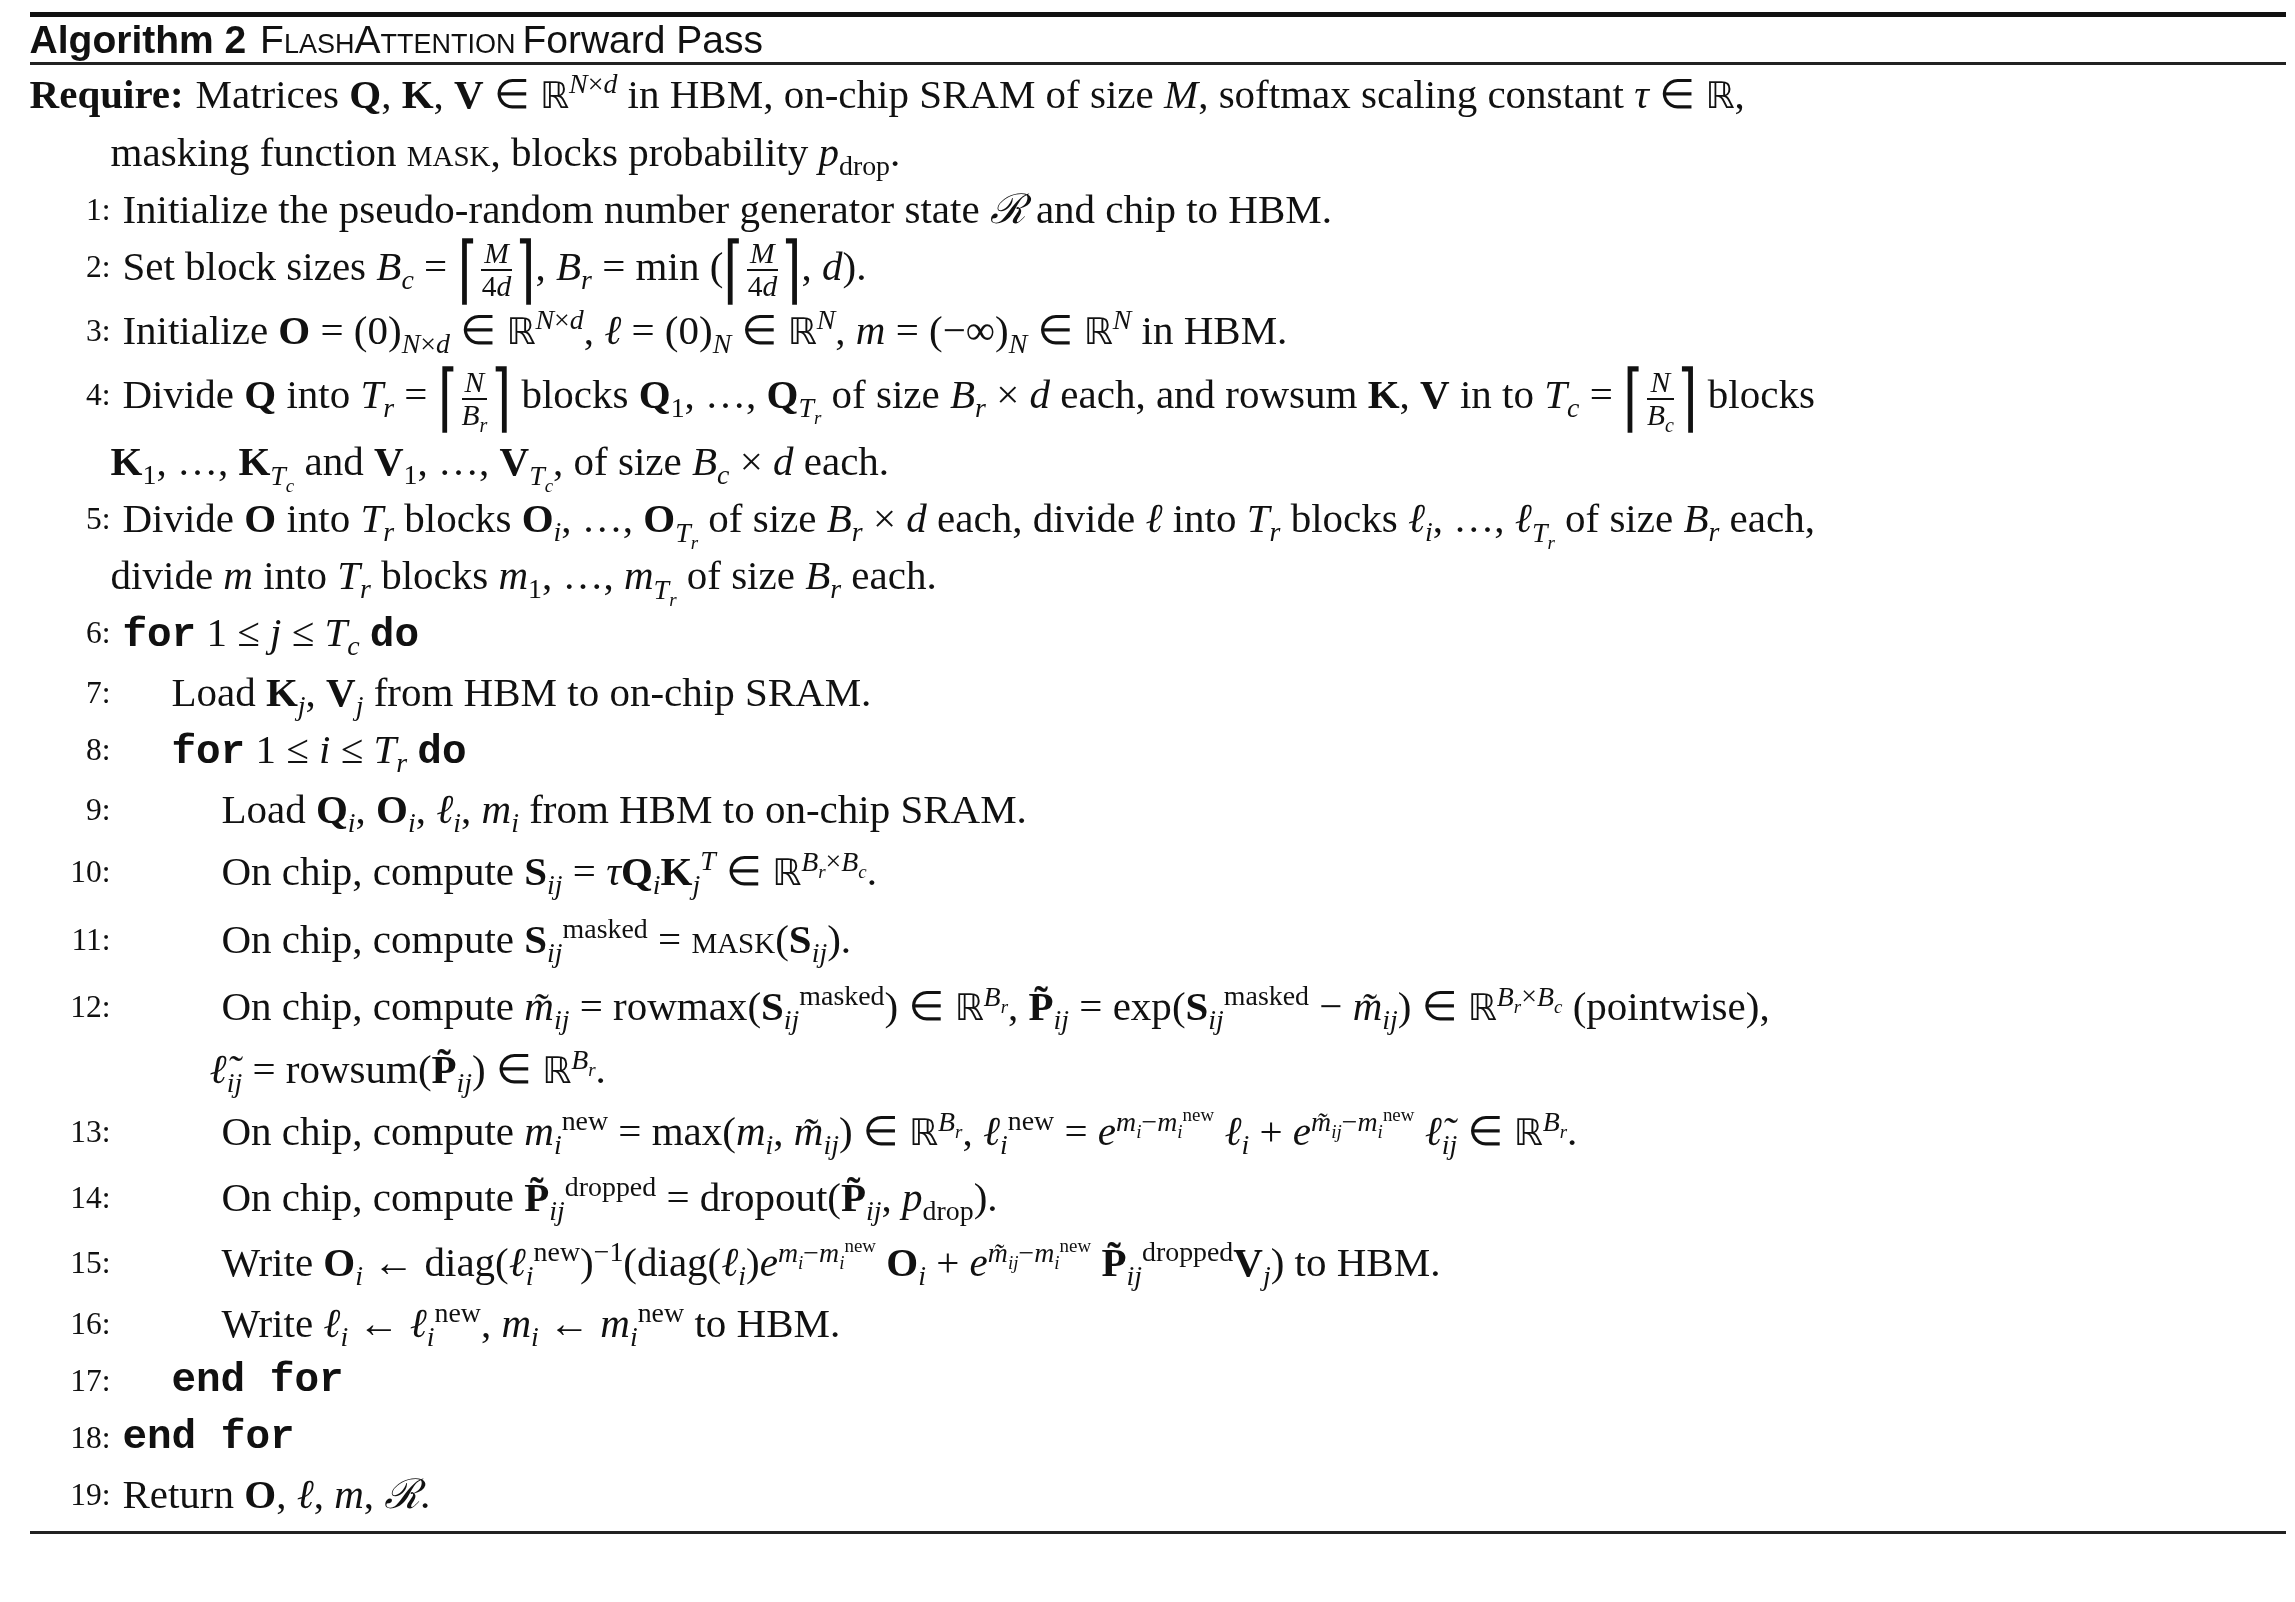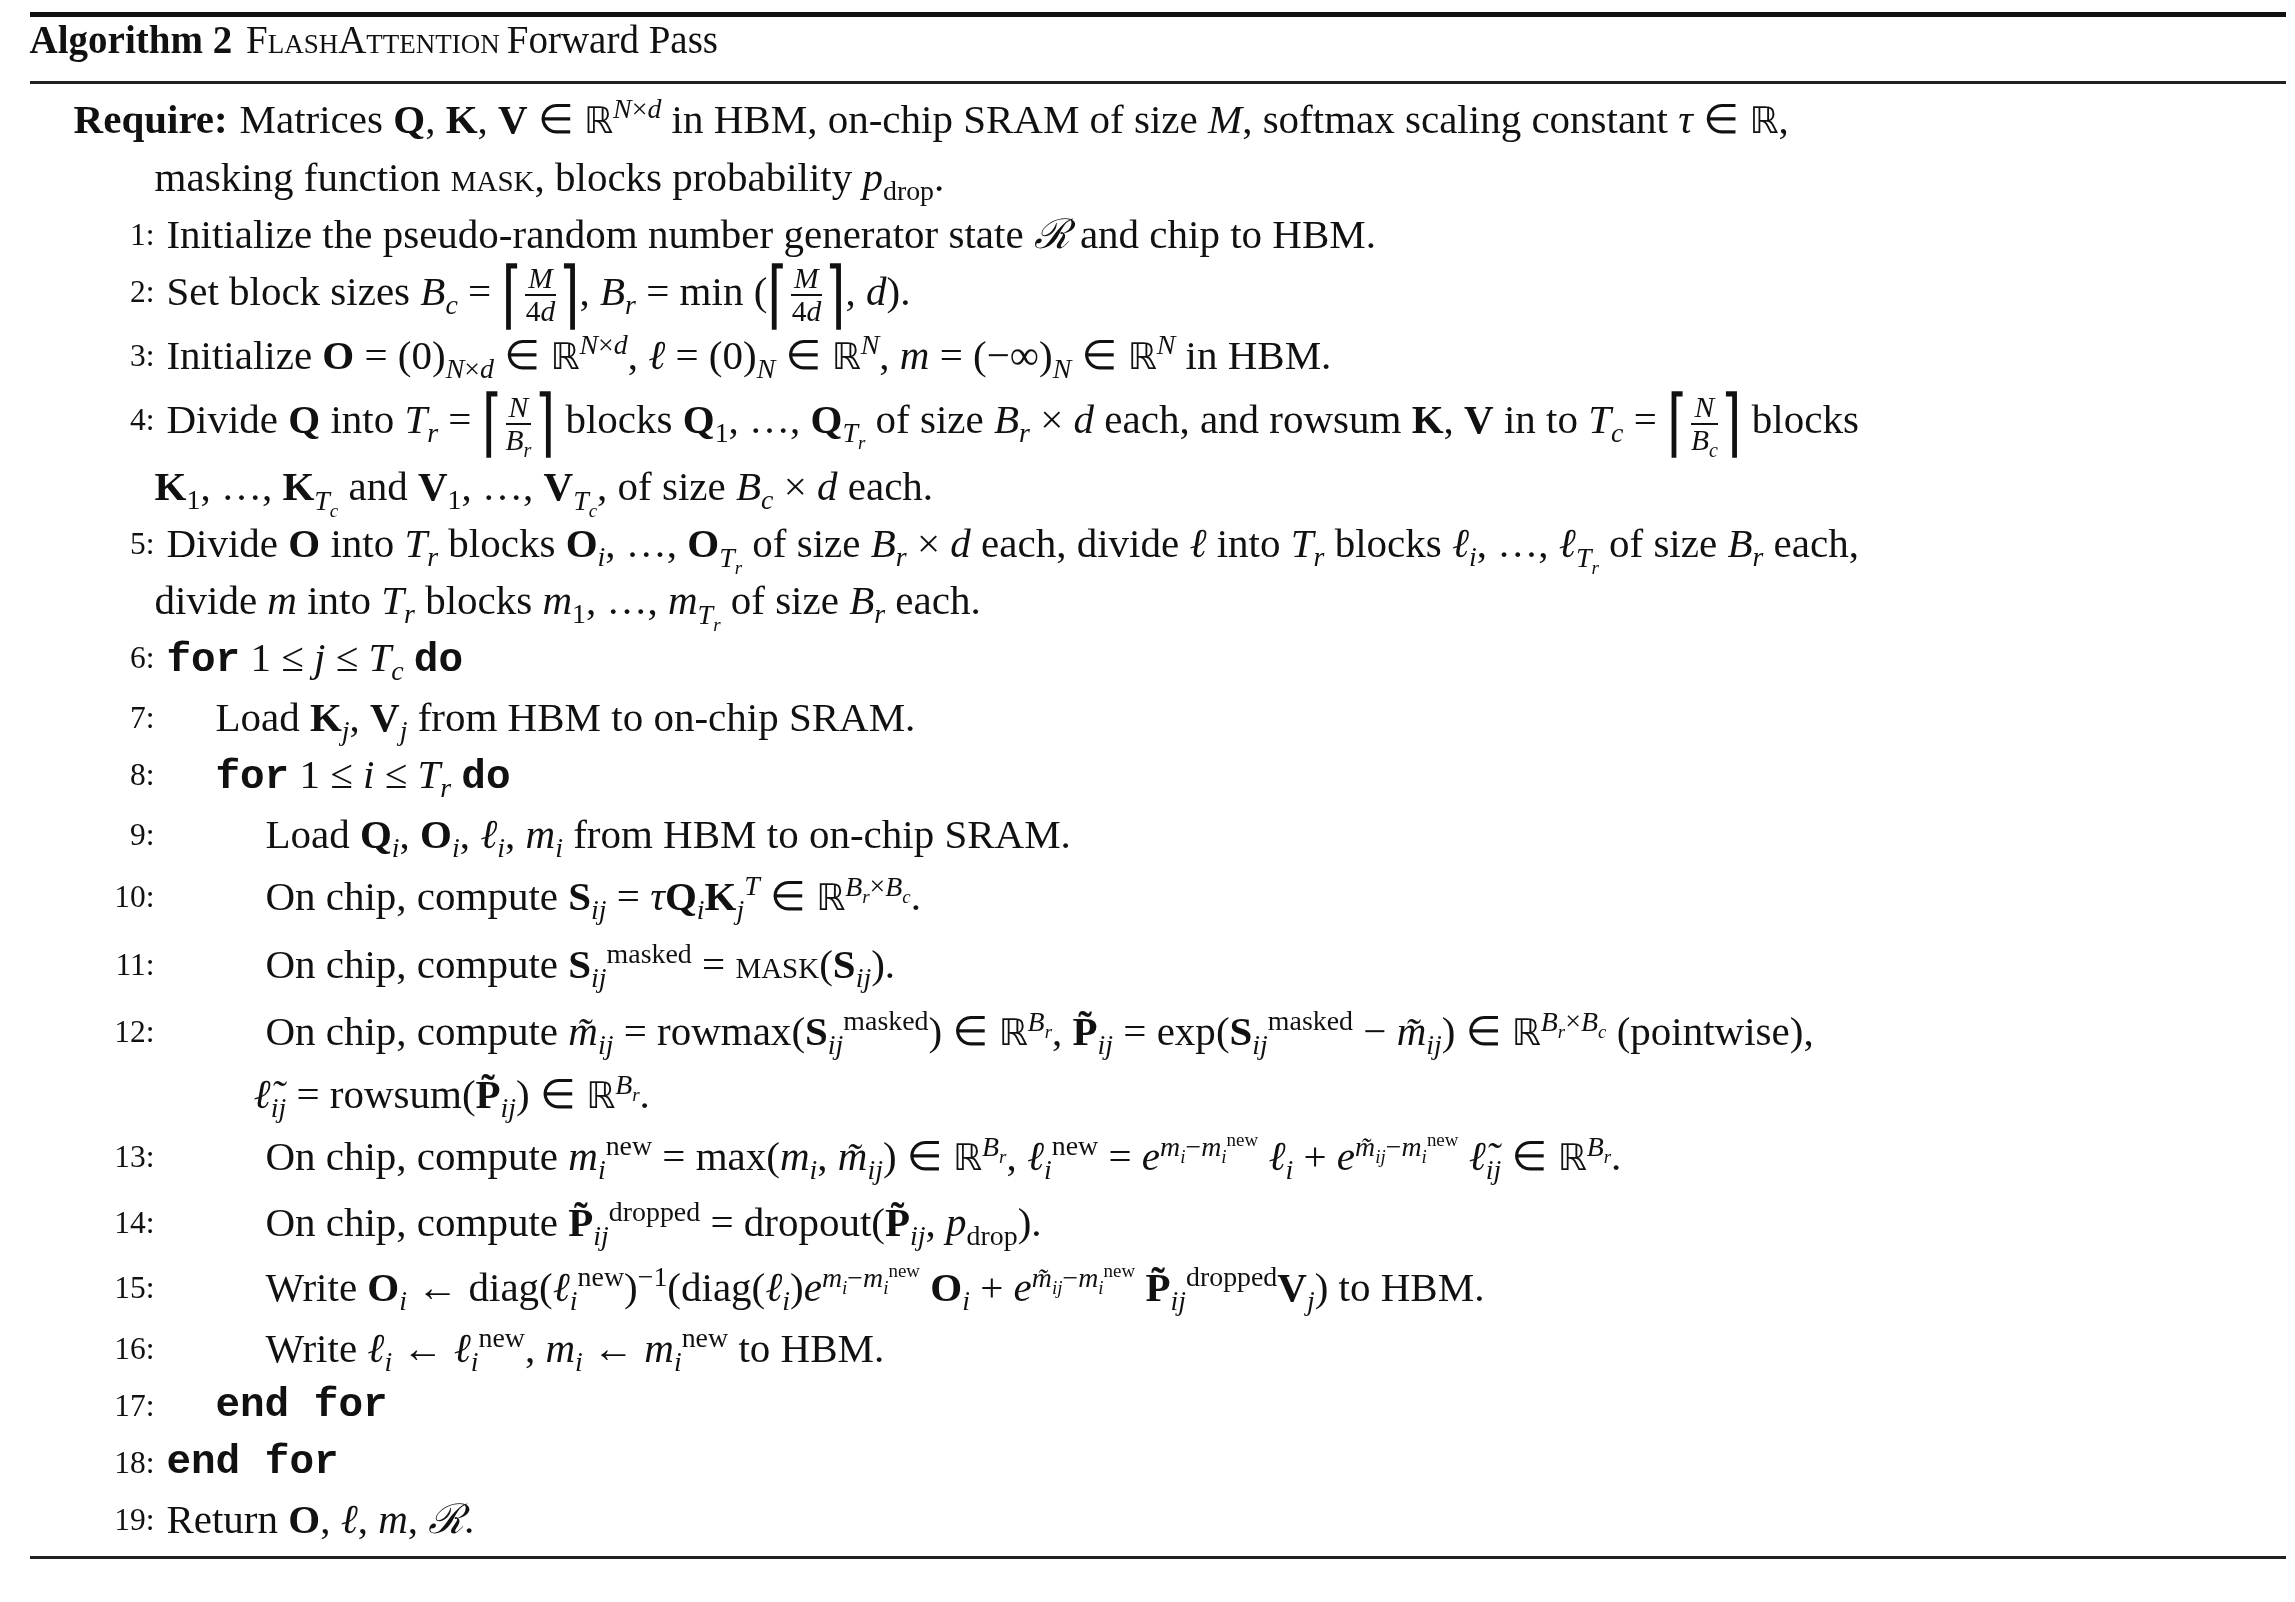--- a/index.html
+++ b/index.html
@@ -2,24 +2,24 @@
 <html><head>
 <meta charset="utf-8">
 <style>
   html, body { margin:0; padding:0; background:#ffffff; }
   body { width:2295px; height:1603px; overflow:hidden; position:relative;
          font-family:"DejaVu Serif","Liberation Serif",serif; color:#111; }
   .algo { position:absolute; left:29.6px; top:11.8px; width:2256px; }
   .rule-top { height:4.9px; background:#111; }
   .rule-mid { height:3px; background:#222; margin-top:0; }
   .rule-bot { height:3px; background:#222; }
-  .caption { height:64px; display:flex; align-items:flex-start; font-size:39px; font-family:Liberation Serif, serif; }
+  .caption { height:45px; display:flex; align-items:flex-end; font-size:39px; font-family:Liberation Sans, sans-serif; }
   .caption .alg { font-weight:bold; margin-right:13.8px; }
   .caption .sc { font-variant:small-caps; margin-right:7px; }
-  .body { padding-top:7px; padding-bottom:7.9px; font-family:"Liberation Serif",serif; font-size:41px; line-height:57px;margin-left:44px; }
+  .body { padding-top:1px; padding-bottom:7.9px; font-family:"Liberation Serif",serif; font-size:41px; line-height:57px; }
   .line { display:flex; position:relative; }
   .num { width:81px; flex:none; text-align:right; padding-right:11.8px; font-size:31.5px; }
   .txt { flex:1; white-space:normal; }
   .req-label { font-weight:bold; margin-right:11.8px; }
   .indent1 { padding-left:49px; }
   .indent2 { padding-left:99px; }
   .cont { padding-left:81px; }
   b { font-weight:bold; }
   i { font-style:italic; }
   .sc { font-variant:small-caps; }

